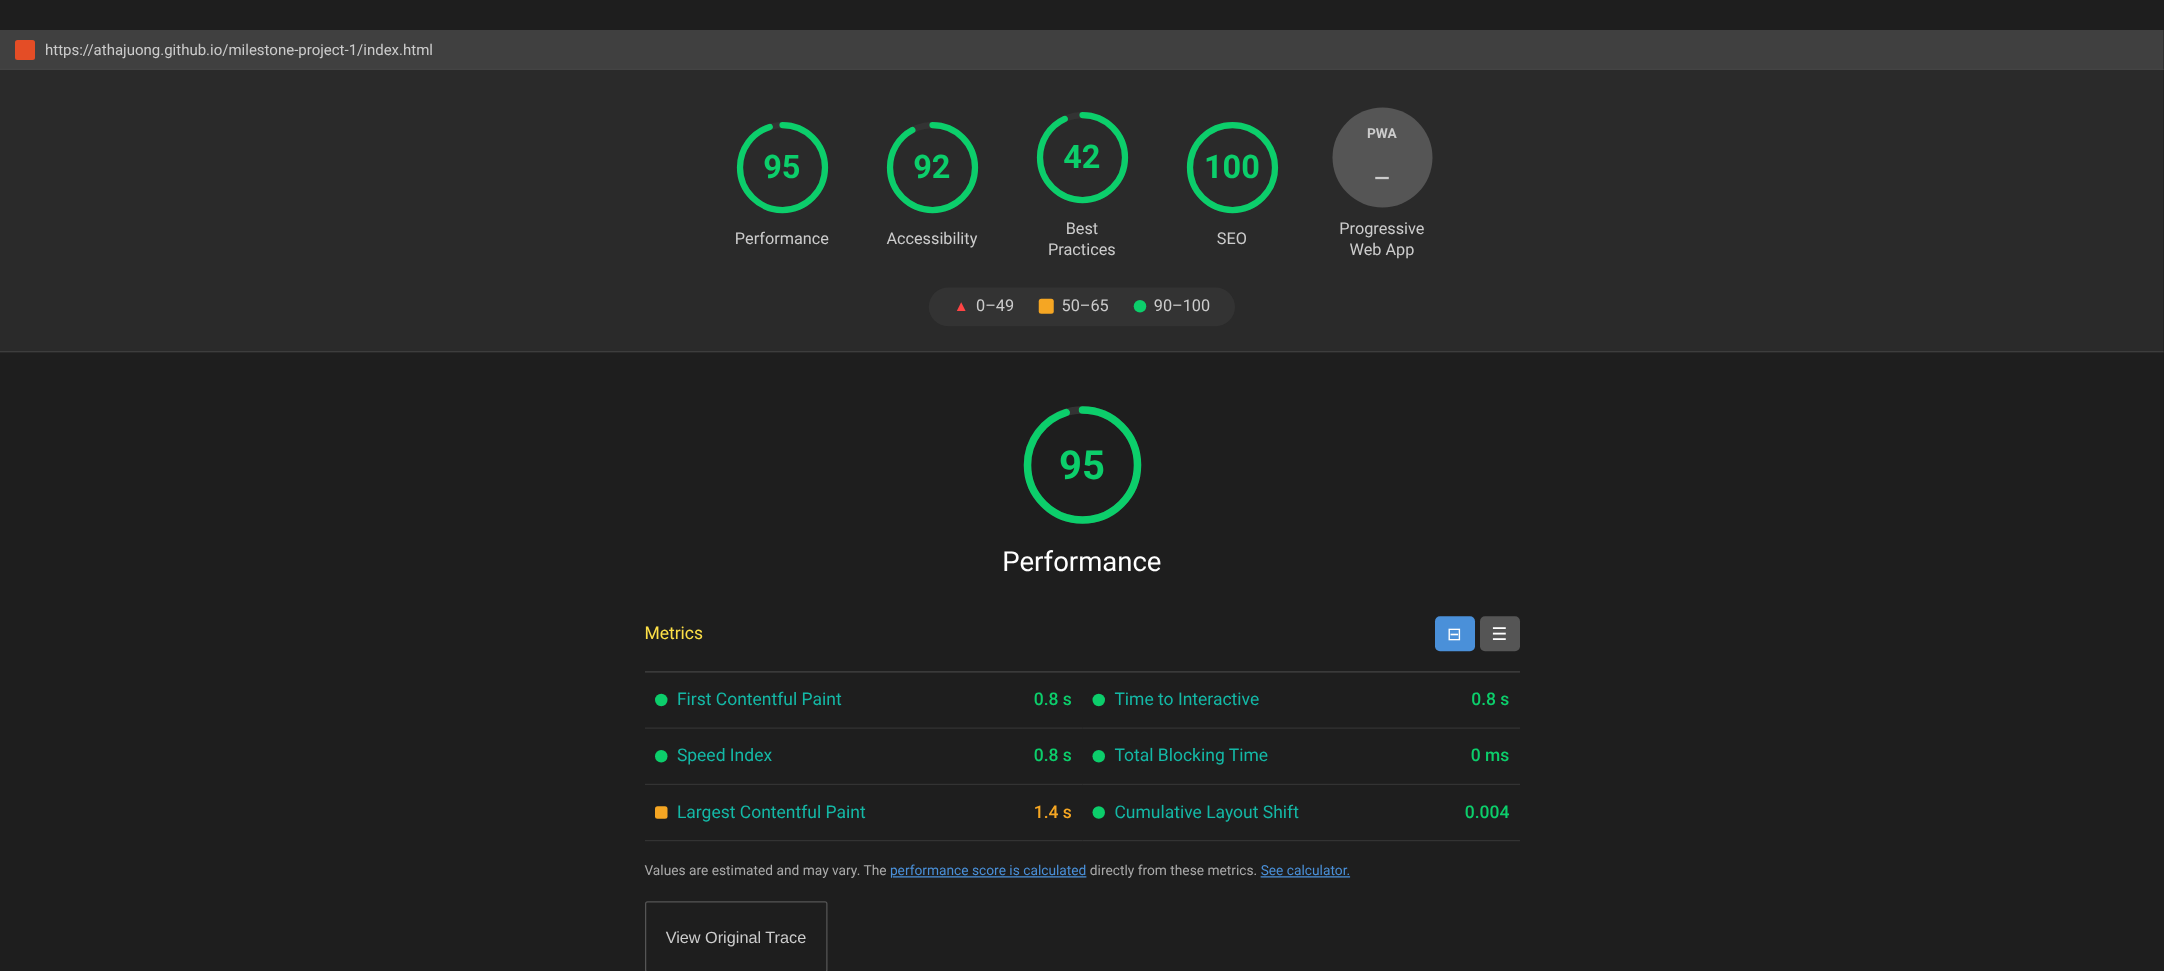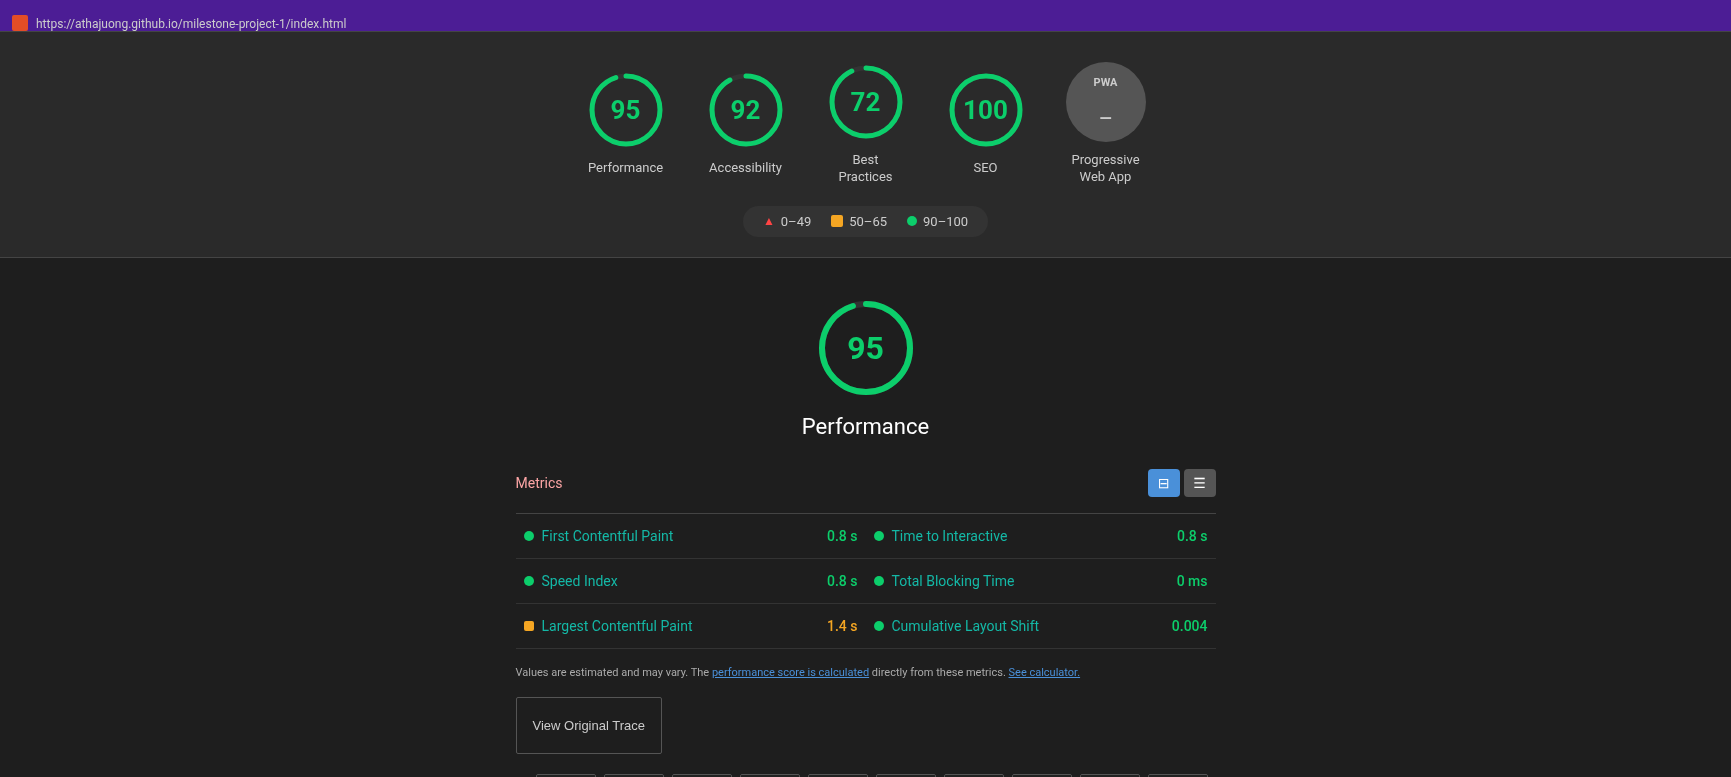--- a/index.html
+++ b/index.html
@@ -6,27 +6,28 @@
     body {
       background: #1e1e1e;
       color: #fff;
       font-family: -apple-system, BlinkMacSystemFont, 'Segoe UI', Roboto, sans-serif;
       min-height: 777px;
       overflow-x: hidden;
     }
 
     
     .top-bar {
-      background: #4c1d95;
+      background: #404040;
       height: 32px;
       display: flex;
-      align-items: flex-end;
+      align-items: center;
       padding: 0 12px;
       gap: 8px;
       border-bottom: 1px solid #444;
+      margin-top: 24px;
     }
     .top-bar-logo {
       width: 16px;
       height: 16px;
       background: #e44d26;
       border-radius: 2px;
       flex-shrink: 0;
     }
     .top-bar-url {
       color: #ccc;
@@ -172,21 +173,21 @@
       width: 100%;
       max-width: 700px;
     }
     .metrics-header {
       display: flex;
       justify-content: space-between;
       align-items: center;
       margin-bottom: 16px;
     }
     .metrics-title {
-      color: #fca5a5;
+      color: #fde047;
       font-size: 14px;
     }
     .view-toggle {
       display: flex;
       gap: 4px;
     }
     .toggle-btn {
       width: 32px;
       height: 28px;
       border: none;
@@ -326,21 +327,21 @@
       </div>
       <span class="score-label">Accessibility</span>
     </div>
 
     <div class="score-item">
       <div class="score-circle">
         <svg viewBox="0 0 80 80">
           <circle cx="40" cy="40" r="34" fill="none" stroke="#333" stroke-width="5"></circle>
           <circle cx="40" cy="40" r="34" fill="none" stroke="#0cce6b" stroke-width="5" stroke-dasharray="213.6" stroke-dashoffset="14.95" stroke-linecap="round"></circle>
         </svg>
-        <span class="score-num" style="color:#0cce6b;">72</span>
+        <span class="score-num" style="color:#0cce6b;">42</span>
       </div>
       <span class="score-label">Best<br>Practices</span>
     </div>
 
     <div class="score-item">
       <div class="score-circle">
         <svg viewBox="0 0 80 80">
           <circle cx="40" cy="40" r="34" fill="none" stroke="#333" stroke-width="5"></circle>
           <circle cx="40" cy="40" r="34" fill="none" stroke="#0cce6b" stroke-width="5" stroke-dasharray="213.6" stroke-dashoffset="0" stroke-linecap="round"></circle>
         </svg>

